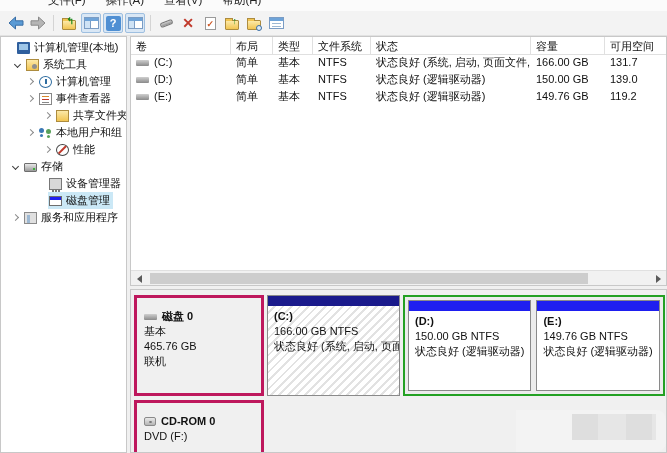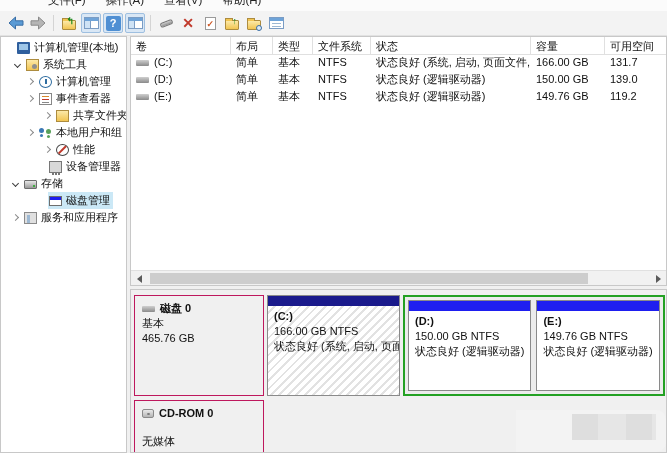--- a/index.html
+++ b/index.html
@@ -80,21 +80,21 @@
   .hs-left { left:0; } .hs-right { right:0; }
   .tri { width:0; height:0; border-top:4px solid transparent; border-bottom:4px solid transparent; }
   .tri-l { border-right:5px solid #5a5a5a; } .tri-r { border-left:5px solid #5a5a5a; }
   .hs-thumb { position:absolute; top:2px; left:19px; width:438px; height:11px; background:#cdcdcd; }
 
   
   .graphic-pane { position:absolute; top:253px; left:0; width:537px; height:164px; background:#f0f0f0; border:1px solid #c8c8c8; overflow:hidden; }
   .disk-row { position:absolute; left:3px; right:3px; display:flex; }
   .row-disk0 { top:5px; height:101px; }
   .row-cdrom { top:110px; height:90px; }
-  .disk-header { width:130px; flex:0 0 auto; background:#f0f0f0; border:1px solid #be185d; padding:5px 7px; line-height:15px; }
+  .disk-header { width:130px; flex:0 0 auto; background:#f0f0f0; border:3px solid #be185d; padding:11px 7px; line-height:15px; }
   .disk-title { font-weight:bold; display:flex; align-items:center; gap:5px; }
   .cd-glyph { display:inline-block; width:12px; height:9px; background:linear-gradient(#e9e9e9,#b5b5b5); border:1px solid #8a8a8a; border-radius:2px; position:relative; }
   .cd-glyph::before { content:''; position:absolute; left:4px; top:3px; width:3px; height:2px; background:#777; border-radius:50%; }
   .partitions { flex:1; display:flex; margin-left:3px; }
   .part { border:1px solid #8a8a8a; background:#fff; display:flex; flex-direction:column; overflow:hidden; }
   .part-c { width:133px; flex:0 0 auto; }
   .part-c .part-body { background:repeating-linear-gradient(135deg,#ffffff 0 4px,#e2e2e2 4px 6px); }
   .bar { height:10px; flex:0 0 auto; }
   .bar-primary { background:#1a1a8c; }
   .bar-logical { background:#1e1ef0; }
@@ -218,32 +218,32 @@
             <span>本地用户和组</span>
           </span>
       </div>
       <div class="tree-row" style="padding-left:44px">
         <span class="chev closed"></span>
           <span class="tree-label-wrap">
             <span class="ti ti-perf"></span>
             <span>性能</span>
           </span>
       </div>
+      <div class="tree-row" style="padding-left:12px">
+        <span class="chev open"></span>
+          <span class="tree-label-wrap">
+            <span class="ti ti-drive"></span>
+            <span>存储</span>
+          </span>
+      </div>
       <div class="tree-row" style="padding-left:37px">
         <span class="chev none"></span>
           <span class="tree-label-wrap">
             <span class="ti ti-device"></span>
             <span>设备管理器</span>
-          </span>
-      </div>
-      <div class="tree-row" style="padding-left:12px">
-        <span class="chev open"></span>
-          <span class="tree-label-wrap">
-            <span class="ti ti-drive"></span>
-            <span>存储</span>
           </span>
       </div>
       <div class="tree-row" style="padding-left:37px">
         <span class="chev none"></span>
           <span class="tree-label-wrap selected">
             <span class="ti ti-diskmgmt"></span>
             <span>磁盘管理</span>
           </span>
       </div>
       <div class="tree-row" style="padding-left:12px">
@@ -308,20 +308,21 @@
       <div class="graphic-pane">
 
         <div class="disk-row row-disk0">
           <div class="disk-header">
             <div class="disk-title">
                 <span class="drive-glyph" style="margin:0"></span>
                 <span>磁盘 0</span>
               </div>
             <div>基本</div>
             <div>465.76 GB</div>
+            <div>联机</div>
           </div>
           <div class="partitions">
             <div class="part part-c">
               <div class="bar bar-primary"></div>
               <div class="part-body">
                 <div class="part-label">(C:)</div>
                 <div>166.00 GB NTFS</div>
                 <div>状态良好 (系统, 启动, 页面文件, 活动, 故障转储, 主分区)</div>
               </div>
             </div>
@@ -345,20 +346,21 @@
             </div>
           </div>
         </div>
 
         <div class="disk-row row-cdrom">
           <div class="disk-header">
             <div class="disk-title">
                 <span class="cd-glyph"></span>
                 <span>CD-ROM 0</span>
               </div>
+            <div>DVD (F:)</div>
             <div class="cd-media">无媒体</div>
           </div>
         </div>
 
         <div class="watermark"></div>
       </div>
 
     </div>
   </div>
 </div>

